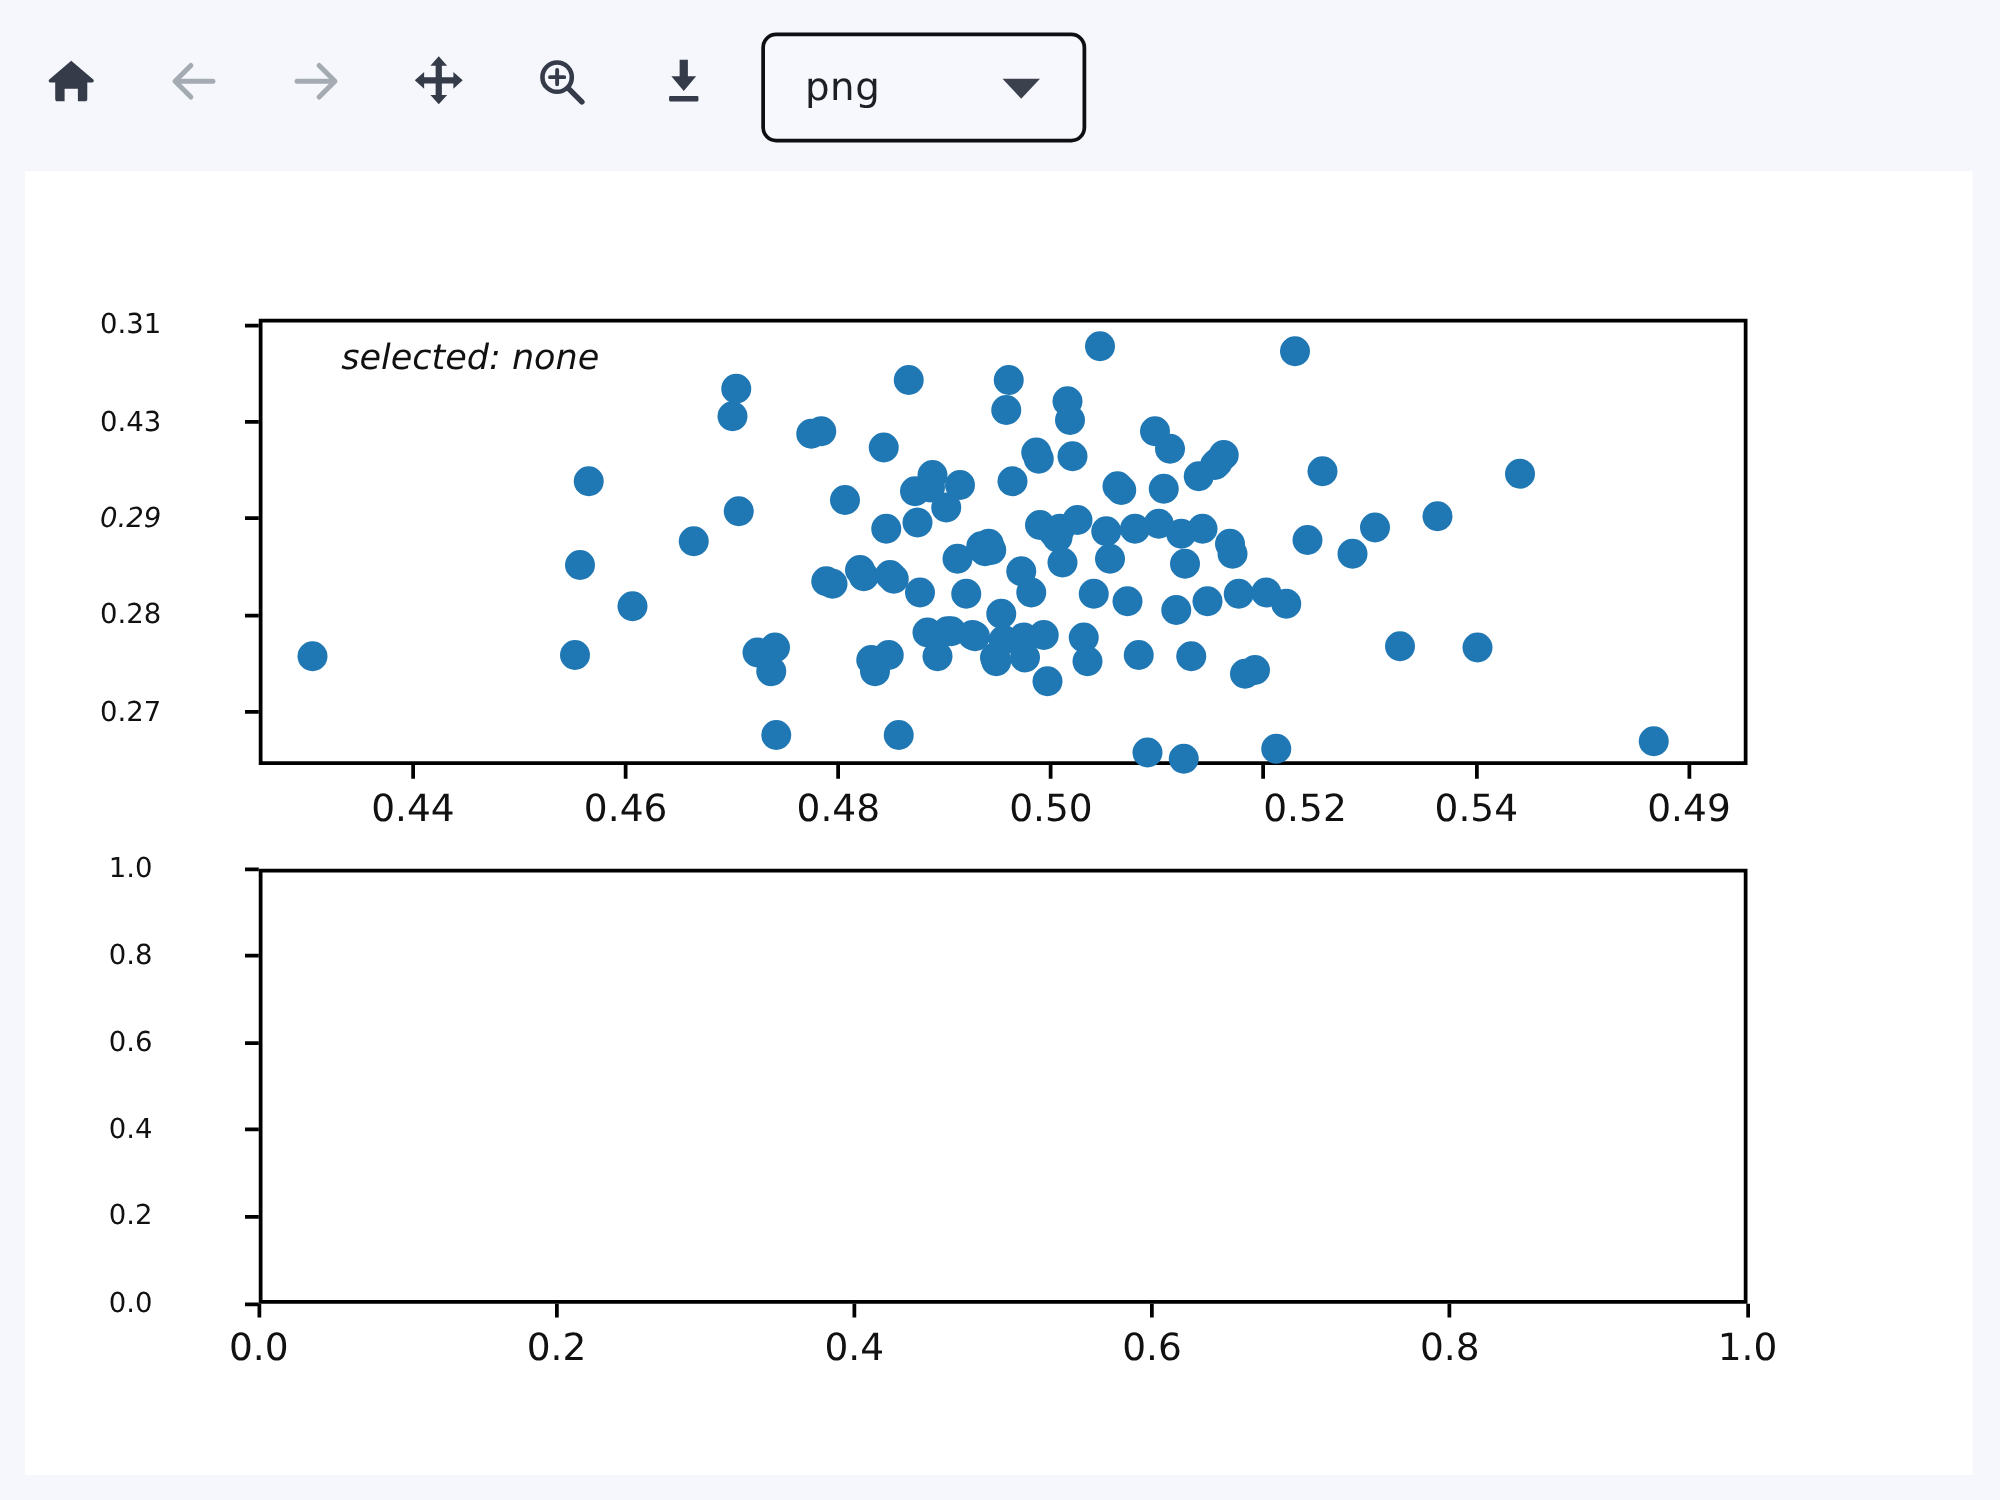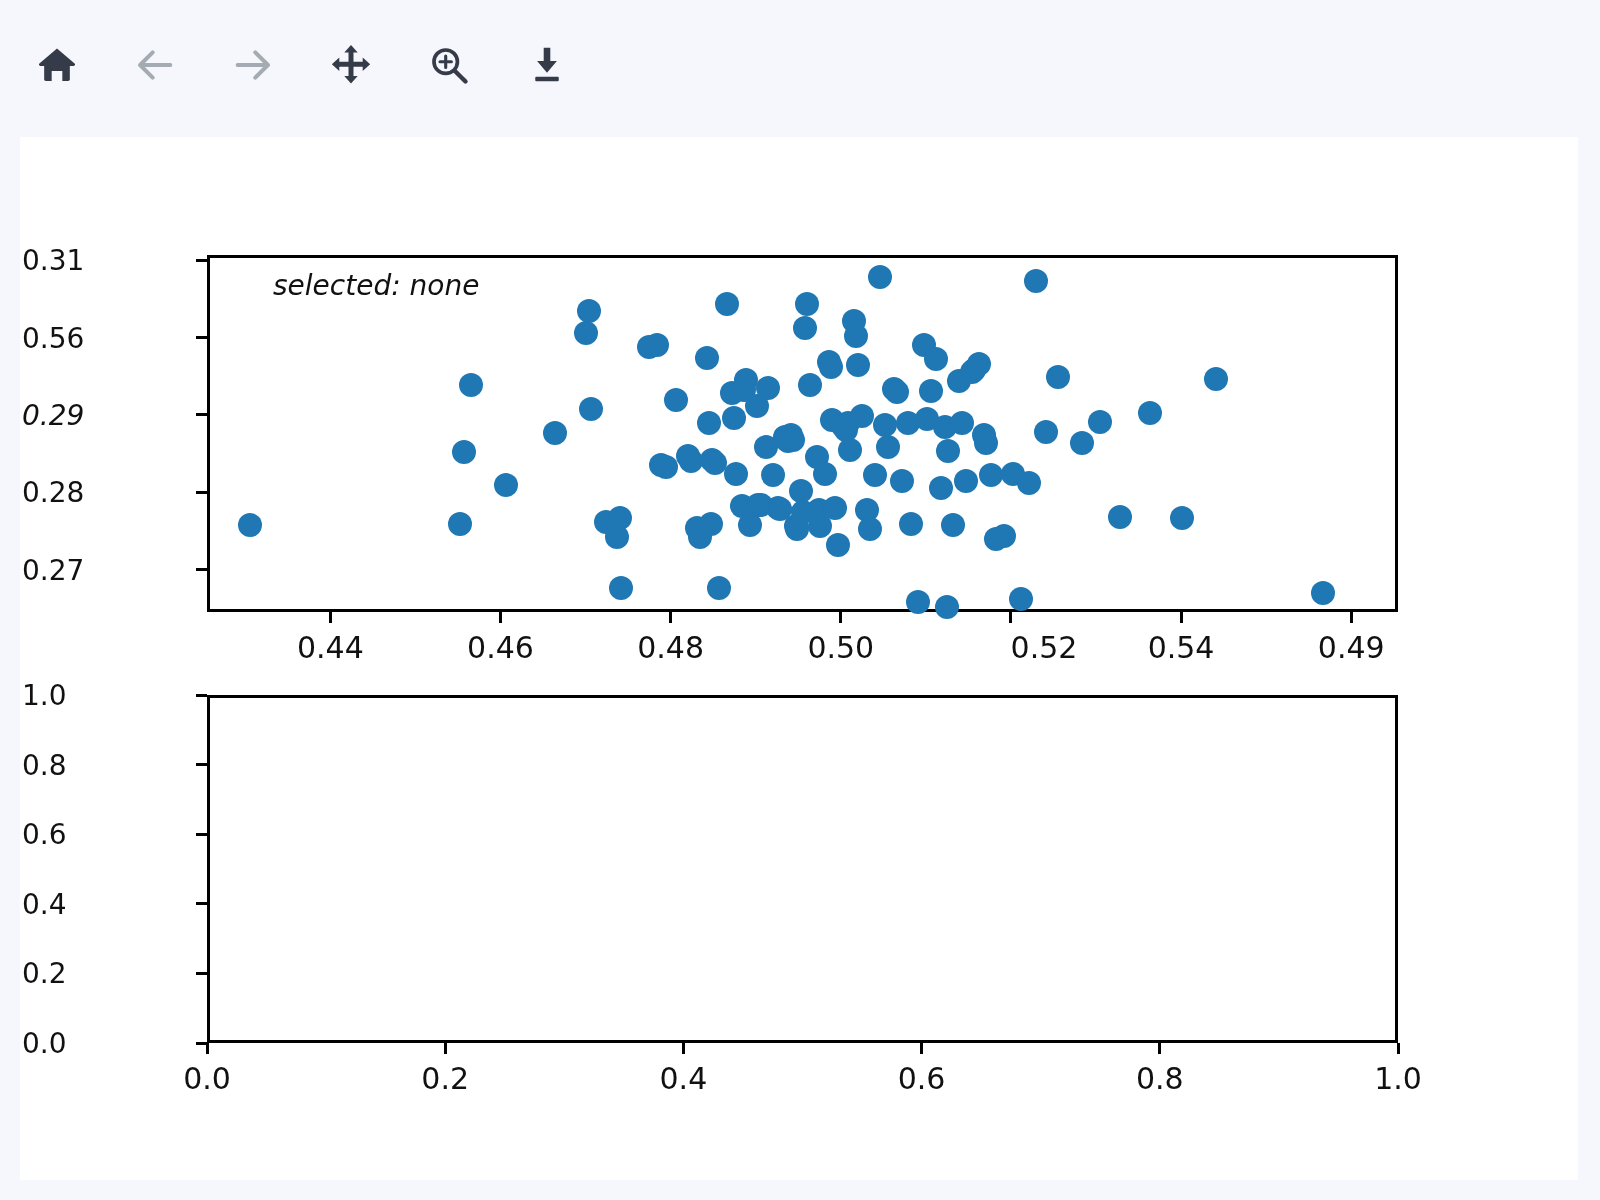--- a/index.html
+++ b/index.html
@@ -63,21 +63,21 @@
 
   .pt{
     position:absolute;width:24px;height:24px;border-radius:50%;
     background:#1f77b4;margin-left:-12px;margin-top:-12px;
   }
 
   
   .tick-y{position:absolute;width:11px;height:3px;background:#000;}
   .tick-x{position:absolute;width:3px;height:11px;background:#000;}
   .lbl-y{
-    position:absolute;text-align:left;font-size:28px;color:#111;
+    position:absolute;text-align:center;font-size:22px;color:#111;
     white-space:nowrap;transform:translateY(-50%);
   }
   .lbl-x{
     position:absolute;text-align:center;font-size:30px;color:#111;
     white-space:nowrap;transform:translateX(-50%);
   }
 </style>
 </head>
 <body>
 
@@ -131,39 +131,43 @@
 
     <button class="tbtn" style="left:520px">
       <span>
         <svg width="44" height="44" viewBox="0 0 24 24" aria-hidden="true">
           <path class="ico-dark" d="M10.2 2.6h3.6v7.2h3.6L12 16.2 6.6 9.8h3.6V2.6z"></path>
           <rect class="ico-dark" x="5.6" y="18.4" width="12.8" height="2.4" rx="0.5"></rect>
         </svg>
       </span>
     </button>
 
+    <div class="fmt-select">
+      <span class="fmt-label">png</span>
+      <span class="fmt-arrow"></span>
+    </div>
   </div>
 
   <div class="canvas">
 
 
     <div class="axes" id="axes-top"></div>
     <div class="axes" id="axes-bottom"></div>
 
     <div class="annot">selected: none</div>
 
     <div id="decor-layer">
         <div class="tick-y" style="left: 176px; top: 431px;"></div>
         <div class="lbl-y" style="left: 2px; top: 432.5px; width: 165px;">0.27</div>
         <div class="tick-y" style="left: 176px; top: 353.727px;"></div>
         <div class="lbl-y" style="left: 2px; top: 355.227px; width: 165px;">0.28</div>
         <div class="tick-y" style="left: 176px; top: 276.455px;"></div>
         <div class="lbl-y" style="left: 2px; top: 277.955px; width: 165px; font-style: italic;">0.29</div>
         <div class="tick-y" style="left: 176px; top: 199.182px;"></div>
-        <div class="lbl-y" style="left: 2px; top: 200.682px; width: 165px;">0.56</div>
+        <div class="lbl-y" style="left: 2px; top: 200.682px; width: 165px;">0.43</div>
         <div class="tick-y" style="left: 176px; top: 121.909px;"></div>
         <div class="lbl-y" style="left: 2px; top: 123.409px; width: 165px;">0.31</div>
         <div class="tick-x" style="left: 308.854px; top: 475px;"></div>
         <div class="lbl-x" style="left: 310.354px; top: 493px;">0.44</div>
         <div class="tick-x" style="left: 478.996px; top: 475px;"></div>
         <div class="lbl-x" style="left: 480.496px; top: 493px;">0.46</div>
         <div class="tick-x" style="left: 649.139px; top: 475px;"></div>
         <div class="lbl-x" style="left: 650.639px; top: 493px;">0.48</div>
         <div class="tick-x" style="left: 819.282px; top: 475px;"></div>
         <div class="lbl-x" style="left: 820.782px; top: 493px;">0.50</div>

